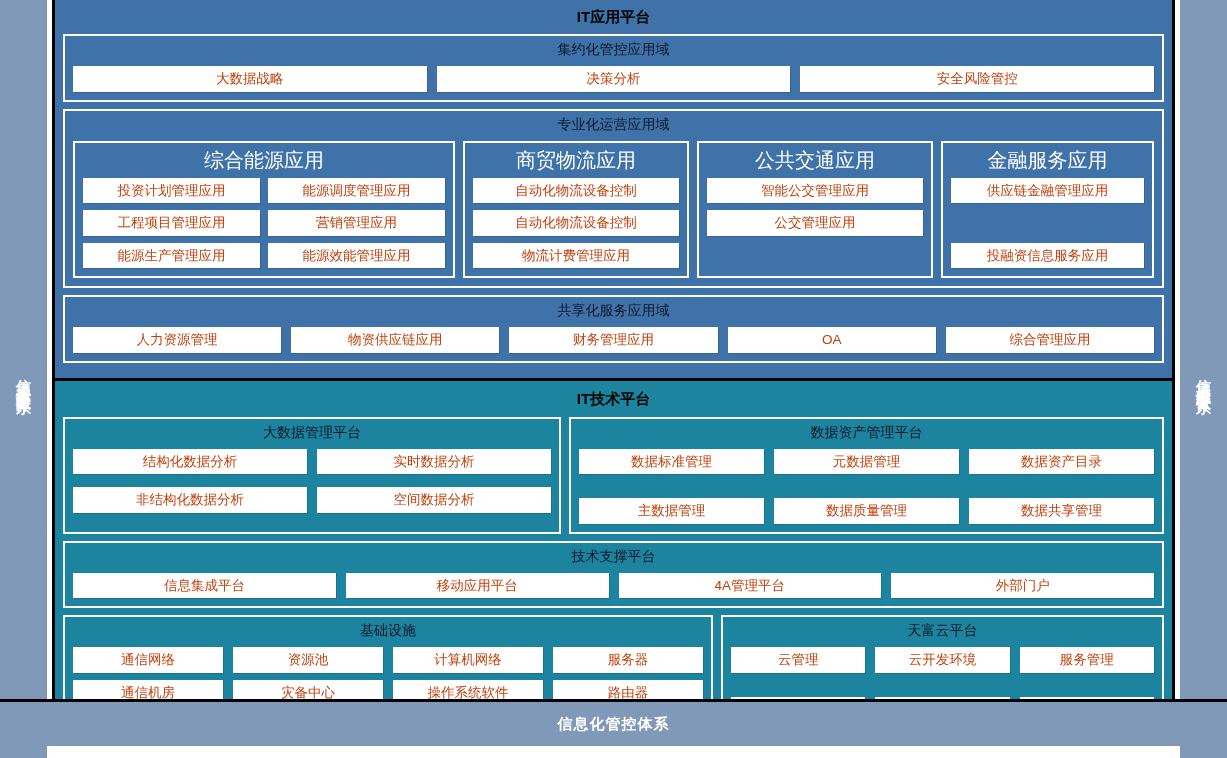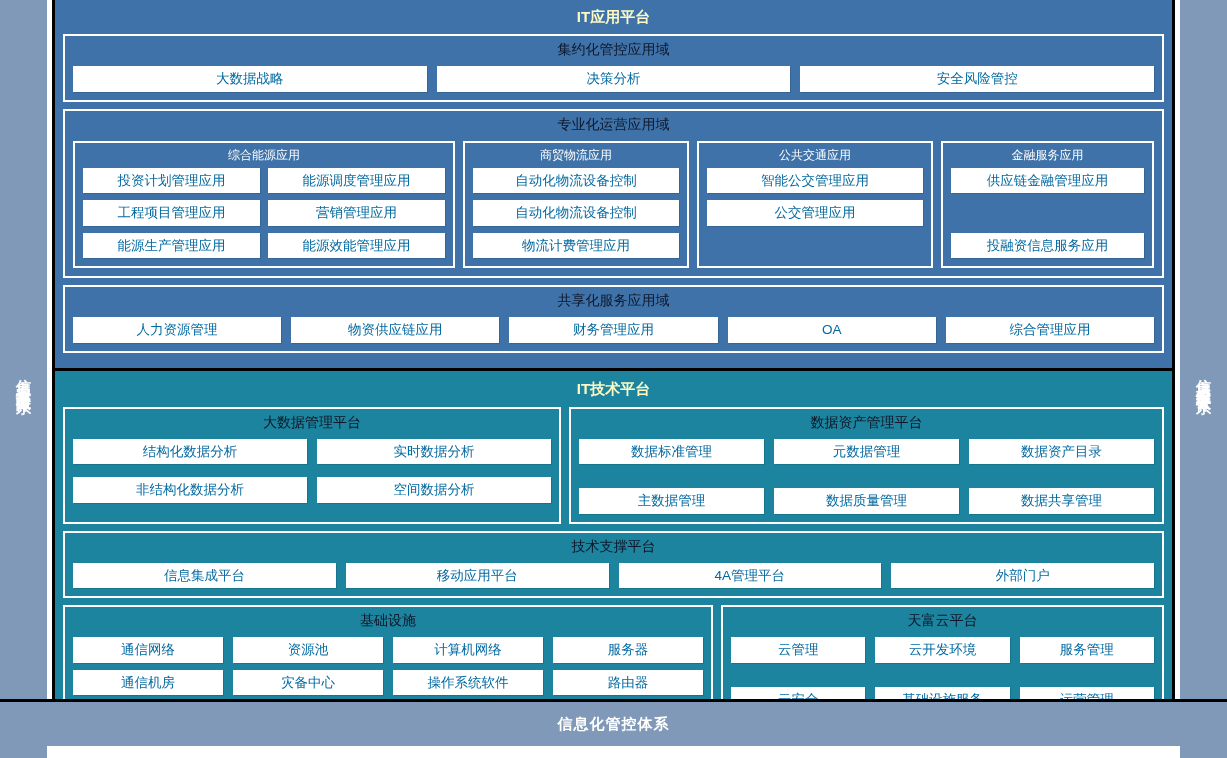--- a/index.html
+++ b/index.html
@@ -57,21 +57,21 @@
   }
 
   
   .band {
     box-sizing: border-box;
     width: 100%;
   }
 
   .band-title {
     text-align: center;
-    color: #fef9c3;
+    color: #000000;
     font-weight: bold;
     font-size: 15px;
   }
 
   
   .app-platform {
     background: #3e72a8;
     padding: 0 0 8px 0;
     box-sizing: border-box;
     border-bottom: 3px solid #000000;
@@ -107,21 +107,21 @@
   
   .chip-row {
     display: flex;
     justify-content: space-between;
     gap: 10px;
   }
   .chip-row.cols-5 > .chip { flex: 1 1 0; }
 
   .chip {
     background: #ffffff;
-    color: #0369a1;
+    color: #c2410c;
     font-size: 13.5px;
     text-align: center;
     padding: 5px 6px;
     line-height: 1.15;
     box-sizing: border-box;
     white-space: nowrap;
     box-shadow: 1px 1px 0 rgba(0,0,0,0.12);
   }
   .chip.blank {
     background: transparent;
@@ -137,21 +137,21 @@
   .pillar {
     border: 2px solid #ffffff;
     padding: 4px 8px 8px 8px;
     box-sizing: border-box;
     display: flex;
     flex-direction: column;
   }
   .pillar-title {
     text-align: center;
     color: #ffffff;
-    font-size: 12px;
+    font-size: 20px;
     padding-bottom: 4px;
   }
   .pillar-body {
     display: flex;
     flex-direction: column;
     gap: 7px;
     flex: 1;
   }
   .pillar-grid2 {
     display: grid;

